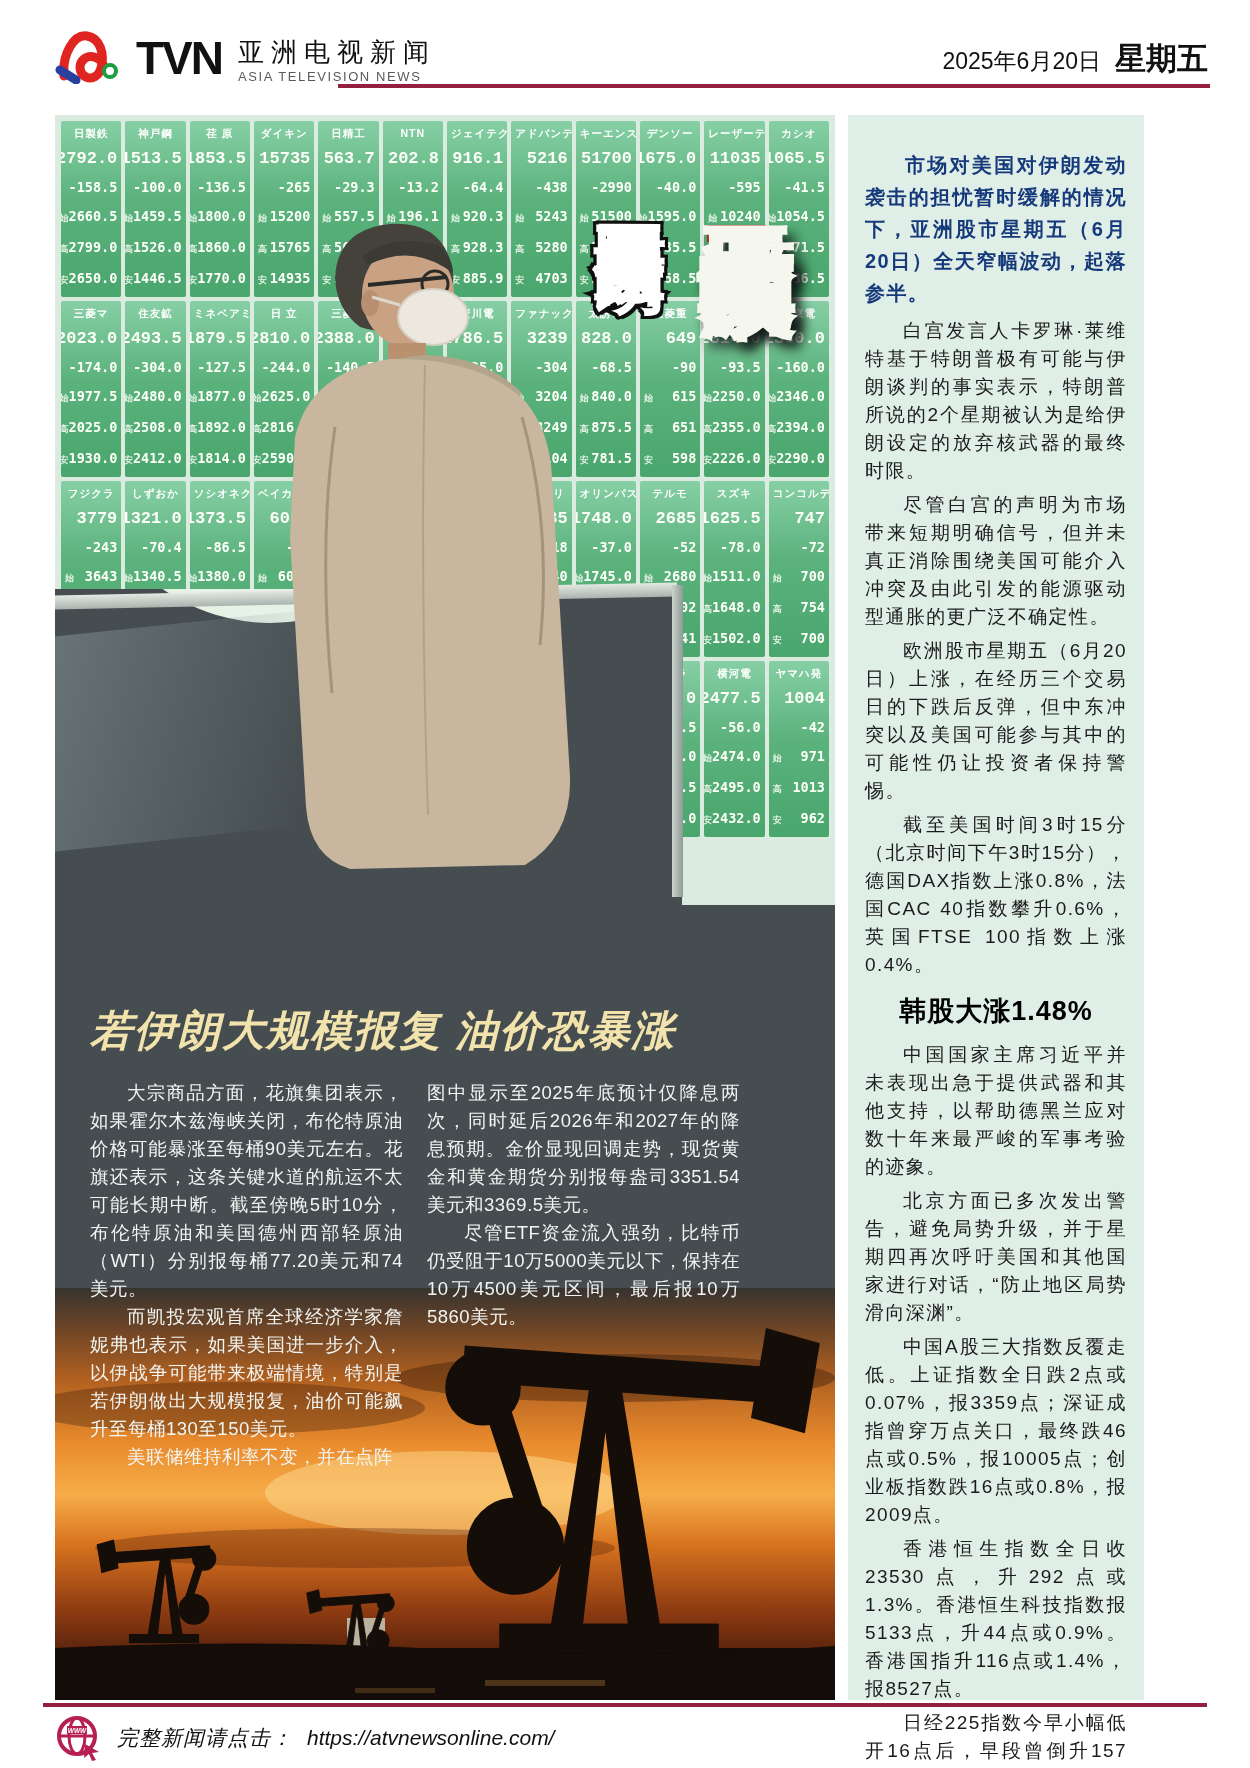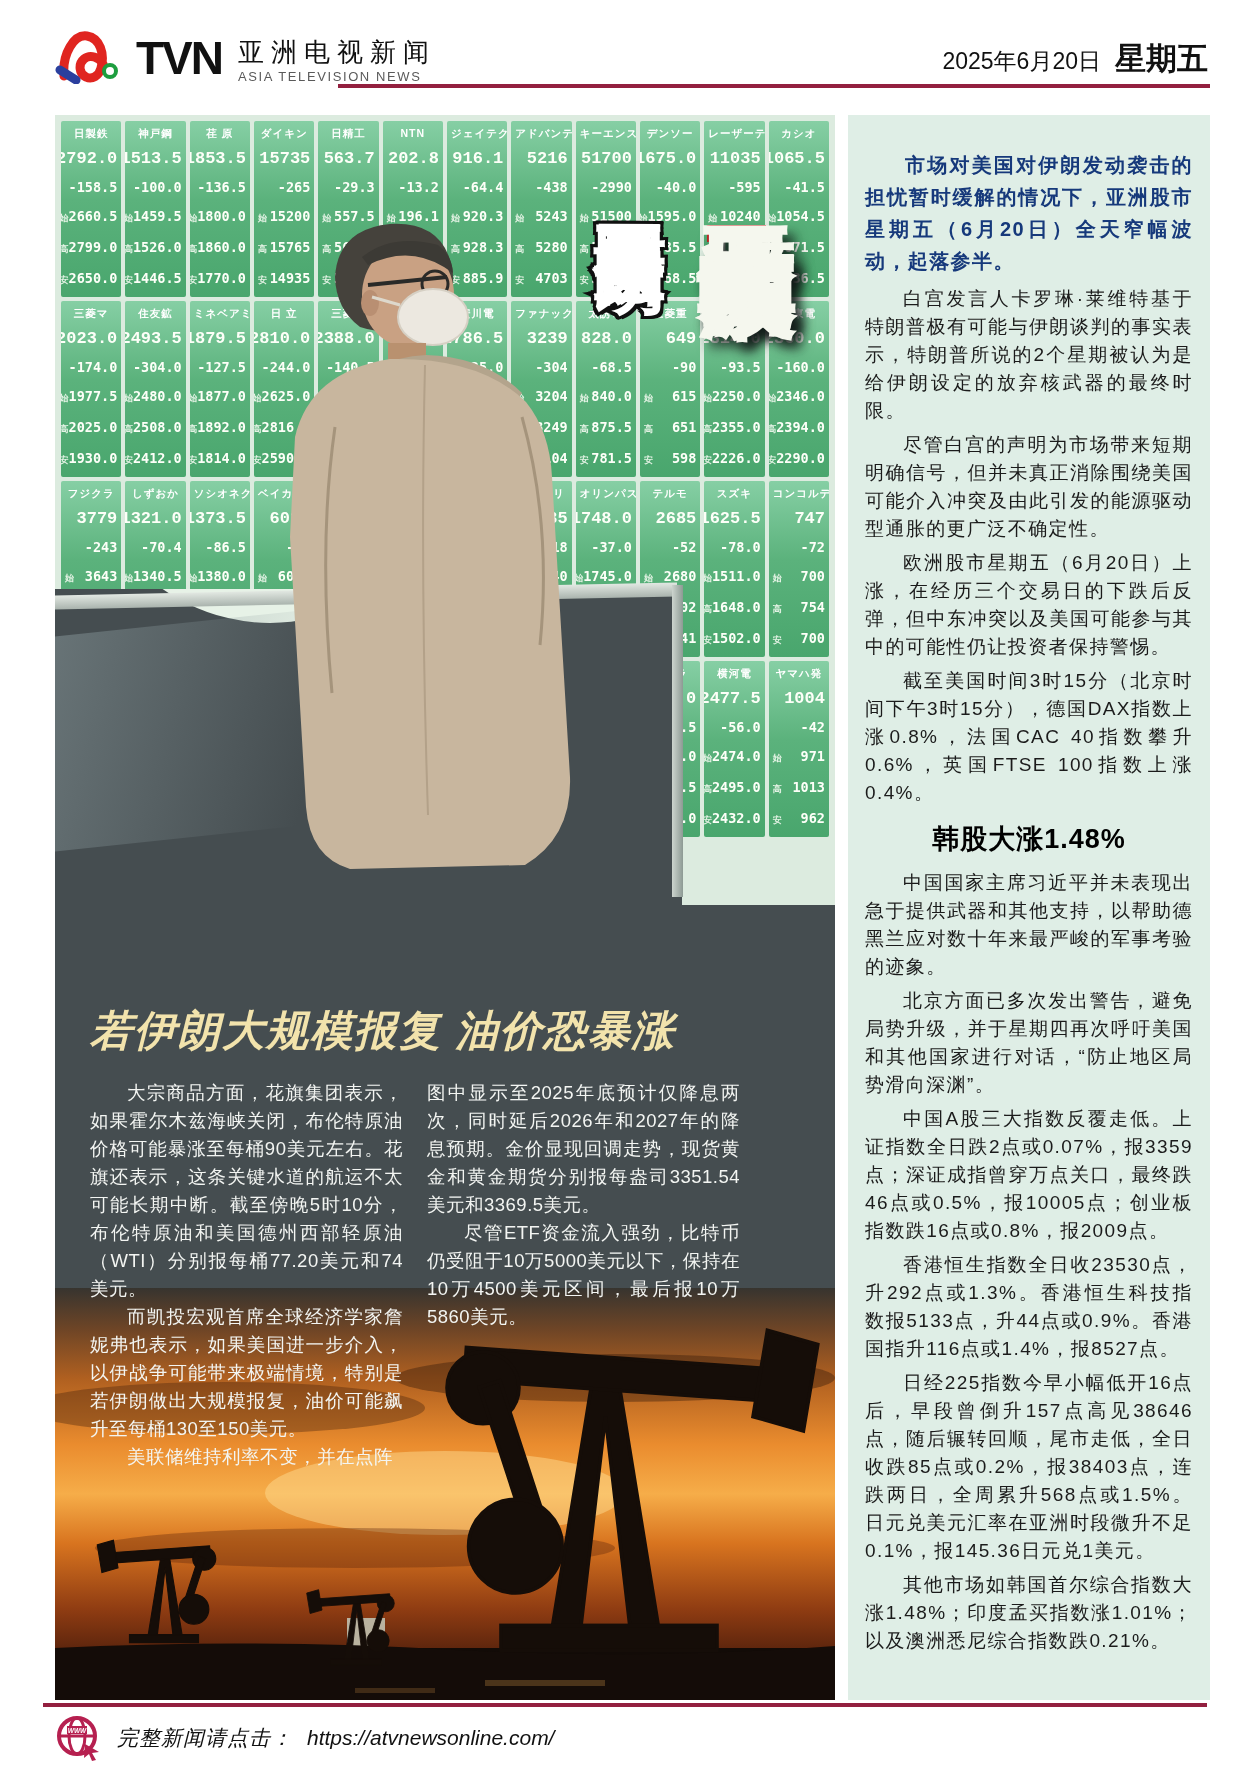--- a/index.html
+++ b/index.html
@@ -65,21 +65,21 @@
   .oil-text{left:35px;top:888px;width:650px;z-index:6;}
   .oil-head{font-size:42px;font-weight:900;color:#f2e3ac;letter-spacing:2px;margin:0 0 20px 0;font-style:italic;}
   .oil-cols{display:flex;gap:24px;}
   .oil-col{width:313px;}
   .oil-col p{font-size:18.5px;line-height:28px;color:#f3f5f2;text-align:justify;
     letter-spacing:.5px;margin:0;text-indent:2em;}
   .oil-col p.noindent{text-indent:0;}
   .oil-photo{left:0;bottom:0;width:780px;height:412px;z-index:2;}
 
   
-  .sidebar{left:848px;top:115px;width:362px;height:1585px;background:#dfeee6;
+  .sidebar{left:848px;top:115px;width:296px;height:1585px;background:#dfeee6;
     box-sizing:border-box;padding:34px 17px 0 17px;}
   .sidebar p{font-size:19px;line-height:28px;letter-spacing:1.4px;color:#1b1b1b;
     margin:0 0 6px 0;text-indent:2em;text-align:justify;}
   .sidebar .lead{font-size:20px;line-height:32px;font-weight:bold;color:#16397b;margin-bottom:8px;}
   .sidebar h3{font-size:27px;font-weight:900;color:#000;text-align:center;margin:14px 0 12px 0;letter-spacing:1px;}
 
   
   .foot-line{left:43px;top:1703px;width:1164px;height:4px;background:#93203f;}
   .foot{left:55px;top:1714px;display:flex;align-items:center;gap:14px;font-style:italic;}
   .foot-text{font-size:21px;color:#111;font-weight:500;letter-spacing:1px;}

